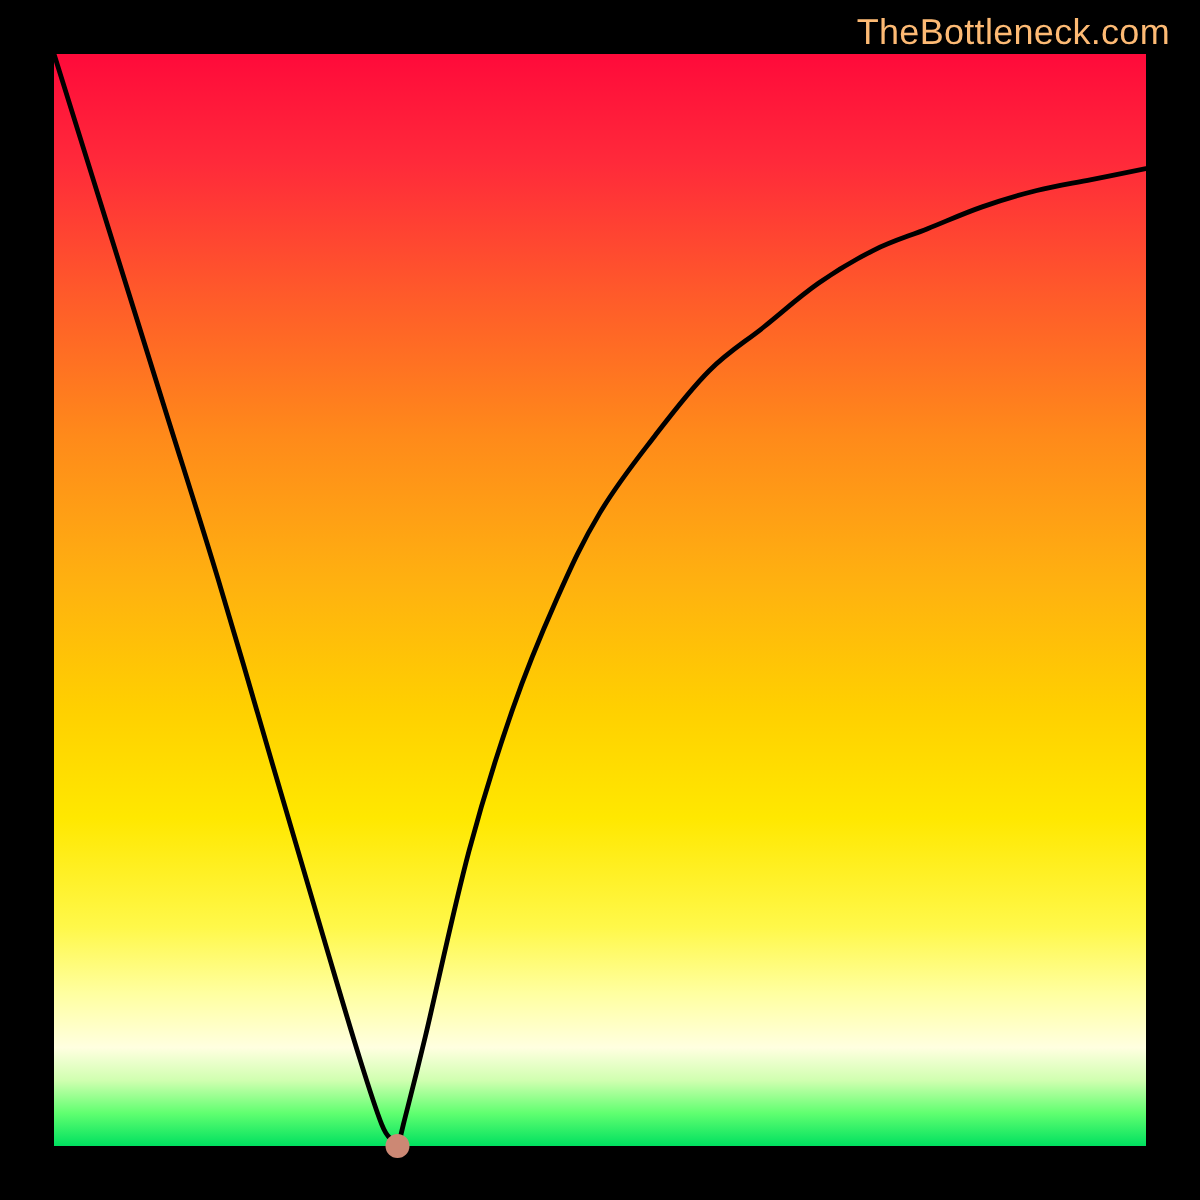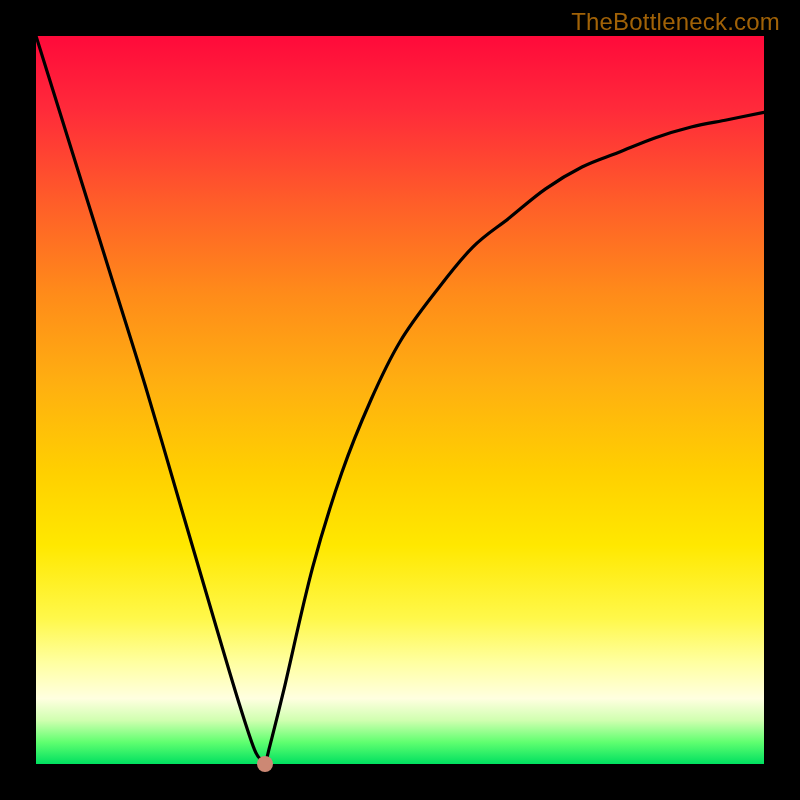--- a/index.html
+++ b/index.html
@@ -36,21 +36,21 @@
       #ffffe0 91%,
       #d0ffb0 94%,
       #60ff70 97%,
       #00e060 100%
     );
   }
   .attrib {
     position: absolute;
     top: 8px;
     right: 20px;
-    color: #a16207;
+    color: #fdba74;
     font-size: 24px;
     font-weight: 500;
     letter-spacing: 0.2px;
     z-index: 5;
   }
   svg.curve {
     position: absolute;
     left: 0;
     top: 0;
     width: 728px;

